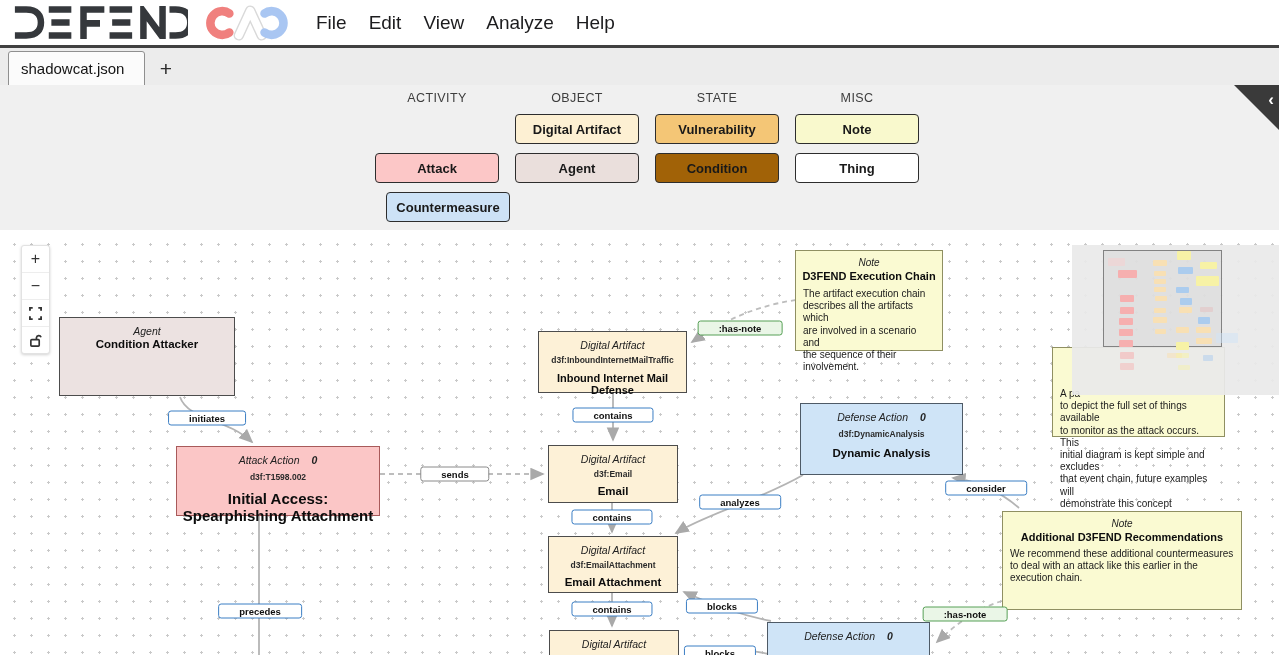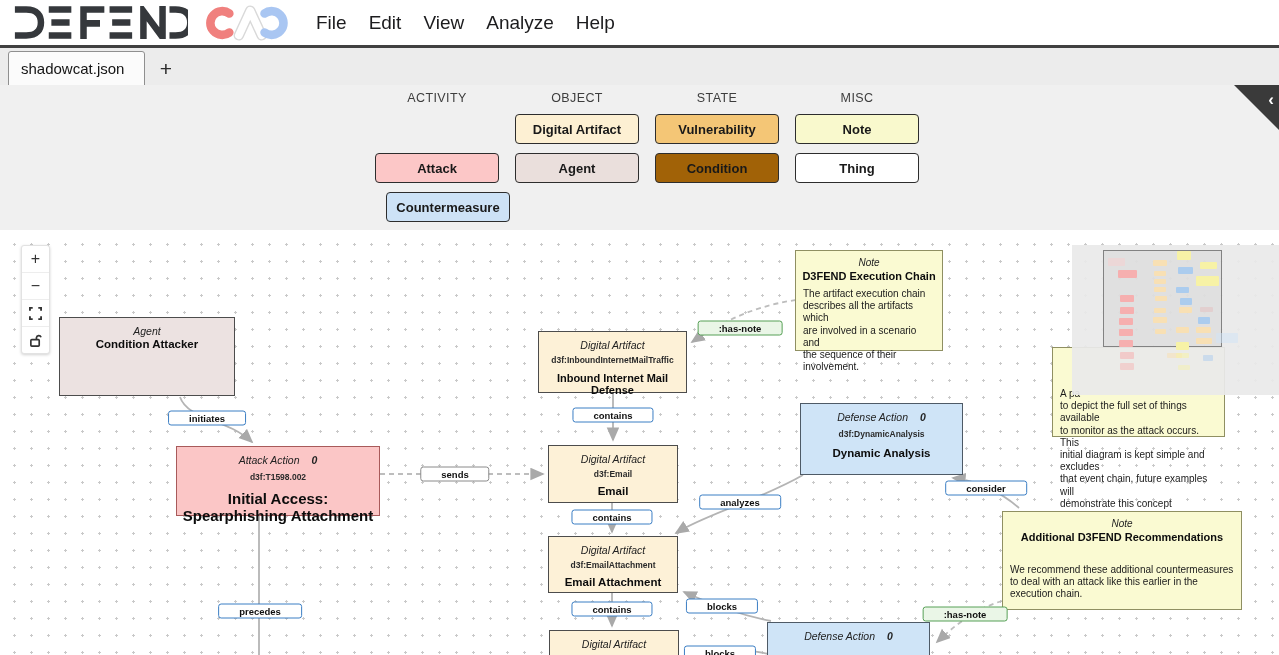--- a/index.html
+++ b/index.html
@@ -212,21 +212,21 @@
 
   <div class="znode node nd-artifact" style="left:548px;top:306px;width:130px;height:57px">
     <div class="t">Digital Artifact</div>
     <div class="d" style="margin-top:4px">d3f:EmailAttachment</div>
     <div class="n" style="margin-top:6px">Email Attachment</div>
   </div>
 
   <div class="znode note" style="left:1002px;top:281px;width:240px;height:99px">
     <div class="t">Note</div>
     <div class="title">Additional D3FEND Recommendations</div>
-    <div class="body" style="margin-top:21px">We recommend these additional countermeasures
+    <div class="body" style="margin-top:5px">We recommend these additional countermeasures
 to deal with an attack like this earlier in the execution chain.</div>
   </div>
 
   <div class="znode note" style="left:1052px;top:117px;width:173px;height:90px">
     <div class="body" style="margin-top:40px;font-size:10px">A pa
 to depict the full set of things available
 to monitor as the attack occurs. This
 initial diagram is kept simple and excludes
 that event chain, future examples will
 demonstrate this concept</div>

